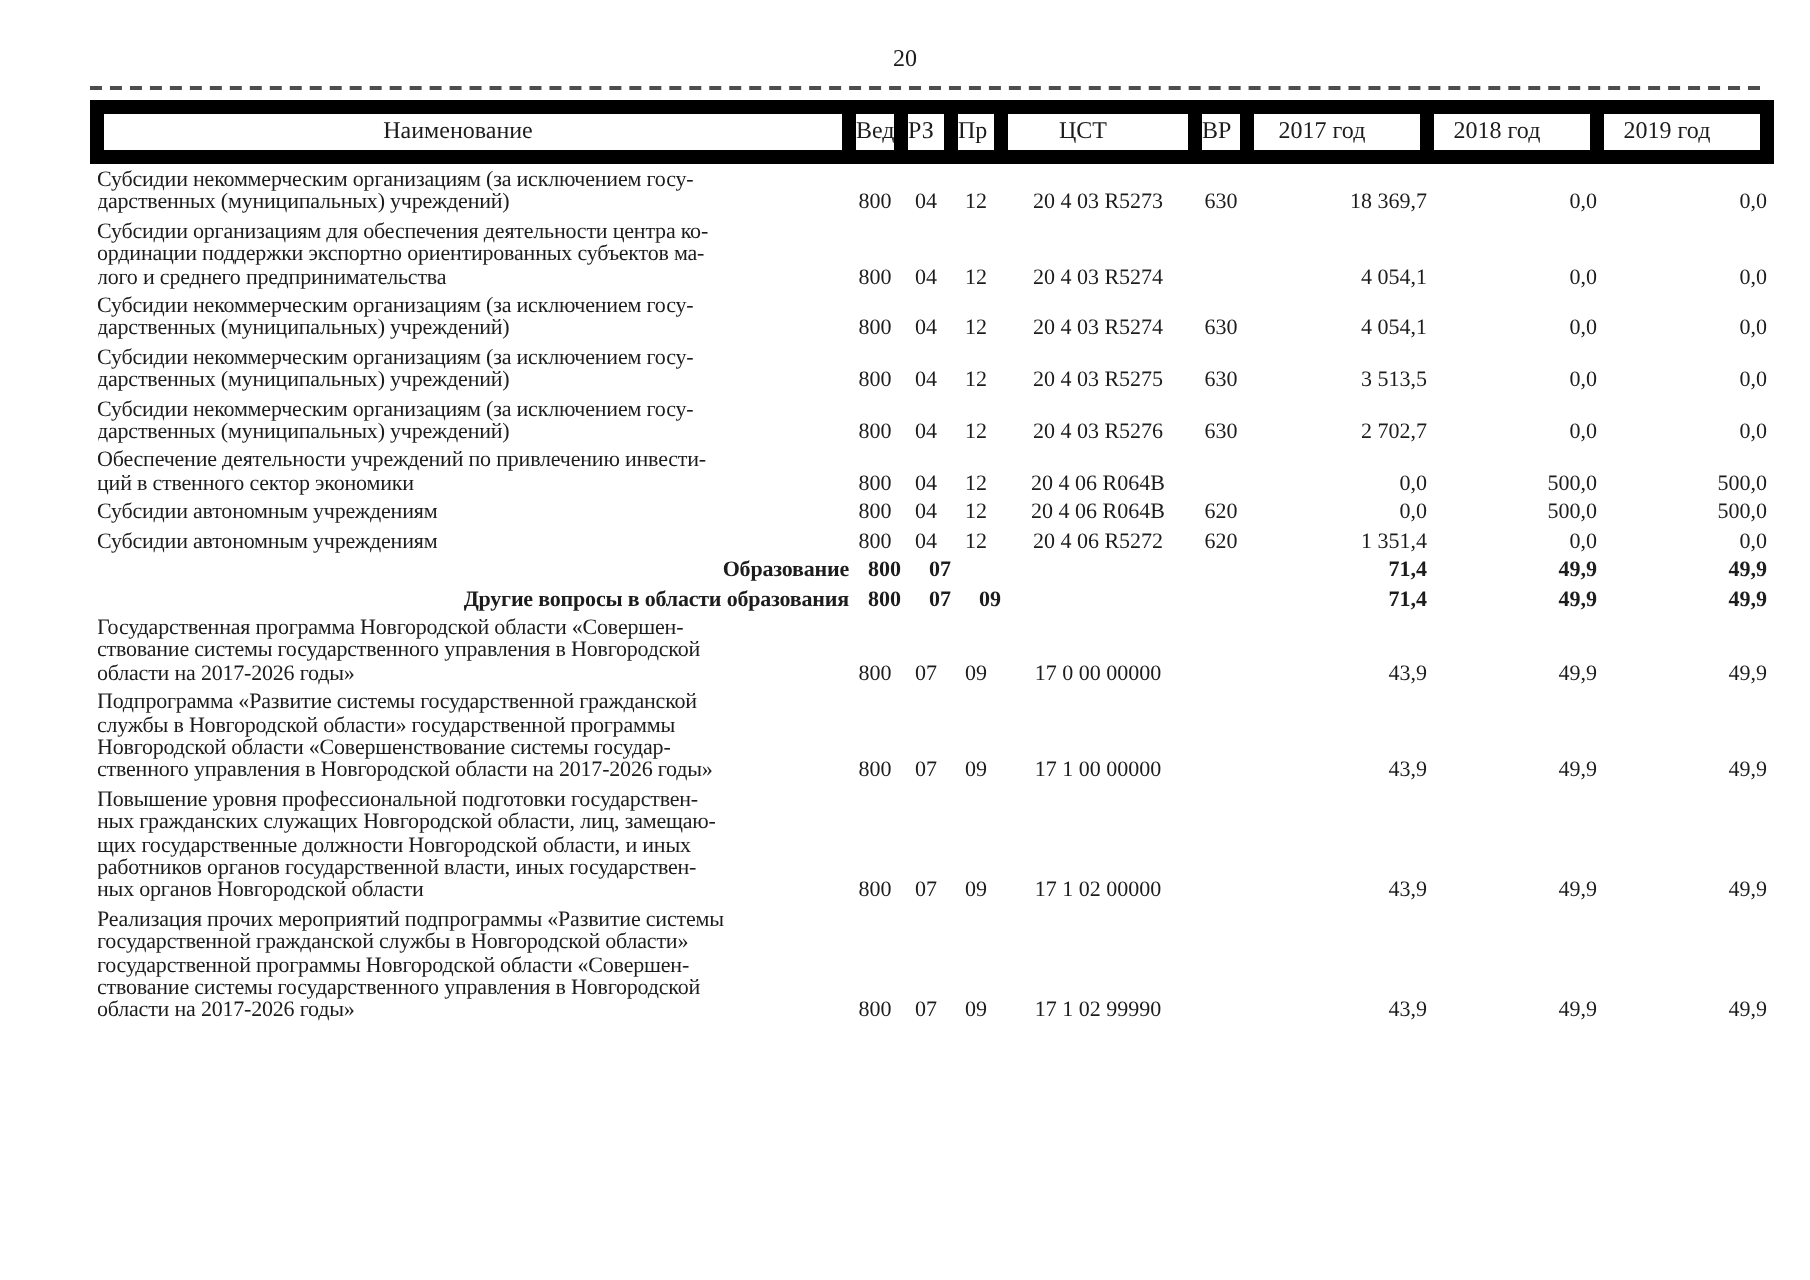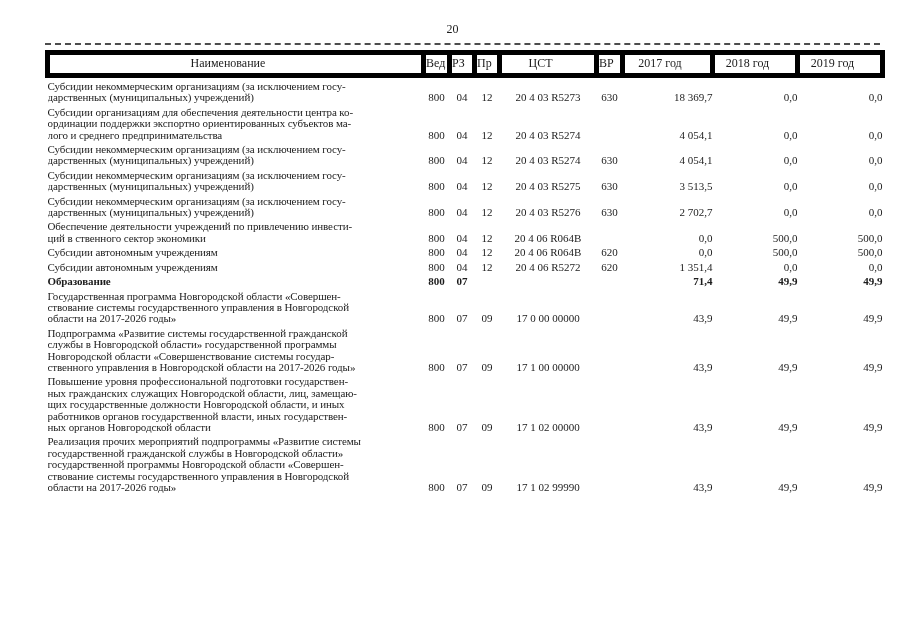--- a/index.html
+++ b/index.html
@@ -24,21 +24,21 @@
     border-top: 2px dashed #4d4d4d;
     height: 0;
     margin-bottom: 5px;
   }
   table.budget {
     border-collapse: collapse;
     table-layout: fixed;
     width: 835px;
   }
   table.budget thead th {
-    border: 5px solid #000000;
+    border: 7px solid #000000;
     font-weight: normal;
     font-size: 12px;
     text-align: center;
     padding: 1px 15px 2px 0;
     height: 18px;
     overflow: hidden;
   }
   table.budget tbody td {
     vertical-align: bottom;
     padding: 3px 0 0 0;
@@ -47,21 +47,21 @@
     overflow: hidden;
   }
   td.c-name {
     white-space: pre-line;
     letter-spacing: -0.1px;
     text-align: left;
   }
   td.c-ved, td.c-rz, td.c-pr, td.c-cst, td.c-vr { text-align: center; white-space: nowrap; }
   td.c-year { text-align: right; padding-right: 14px; white-space: nowrap; }
   tr.bold td { font-weight: bold; }
-  tr.bold td { padding-top: 5px; }
+  tr.bold td { padding-top: 5px; text-align: right; }
 </style>
 </head>
 <body>
 
 <div class="page-number">20</div>
 
 <div class="table-wrap">
   <div class="top-rule"></div>
   <table class="budget">
     <colgroup>
@@ -188,20 +188,31 @@
     <td class="c-name">Образование</td>
     <td class="c-ved">800</td>
     <td class="c-rz">07</td>
     <td class="c-pr"></td>
     <td class="c-cst"></td>
     <td class="c-vr"></td>
     <td class="c-year">71,4</td>
     <td class="c-year">49,9</td>
     <td class="c-year">49,9</td>
   </tr>
+        <tr class="bold">
+    <td class="c-name">Другие вопросы в области образования</td>
+    <td class="c-ved">800</td>
+    <td class="c-rz">07</td>
+    <td class="c-pr">09</td>
+    <td class="c-cst"></td>
+    <td class="c-vr"></td>
+    <td class="c-year">71,4</td>
+    <td class="c-year">49,9</td>
+    <td class="c-year">49,9</td>
+  </tr>
         <tr>
     <td class="c-name">Государственная программа Новгородской области «Совершен-
 ствование системы государственного управления в Новгородской
 области на 2017-2026 годы»</td>
     <td class="c-ved">800</td>
     <td class="c-rz">07</td>
     <td class="c-pr">09</td>
     <td class="c-cst">17 0 00 00000</td>
     <td class="c-vr"></td>
     <td class="c-year">43,9</td>

